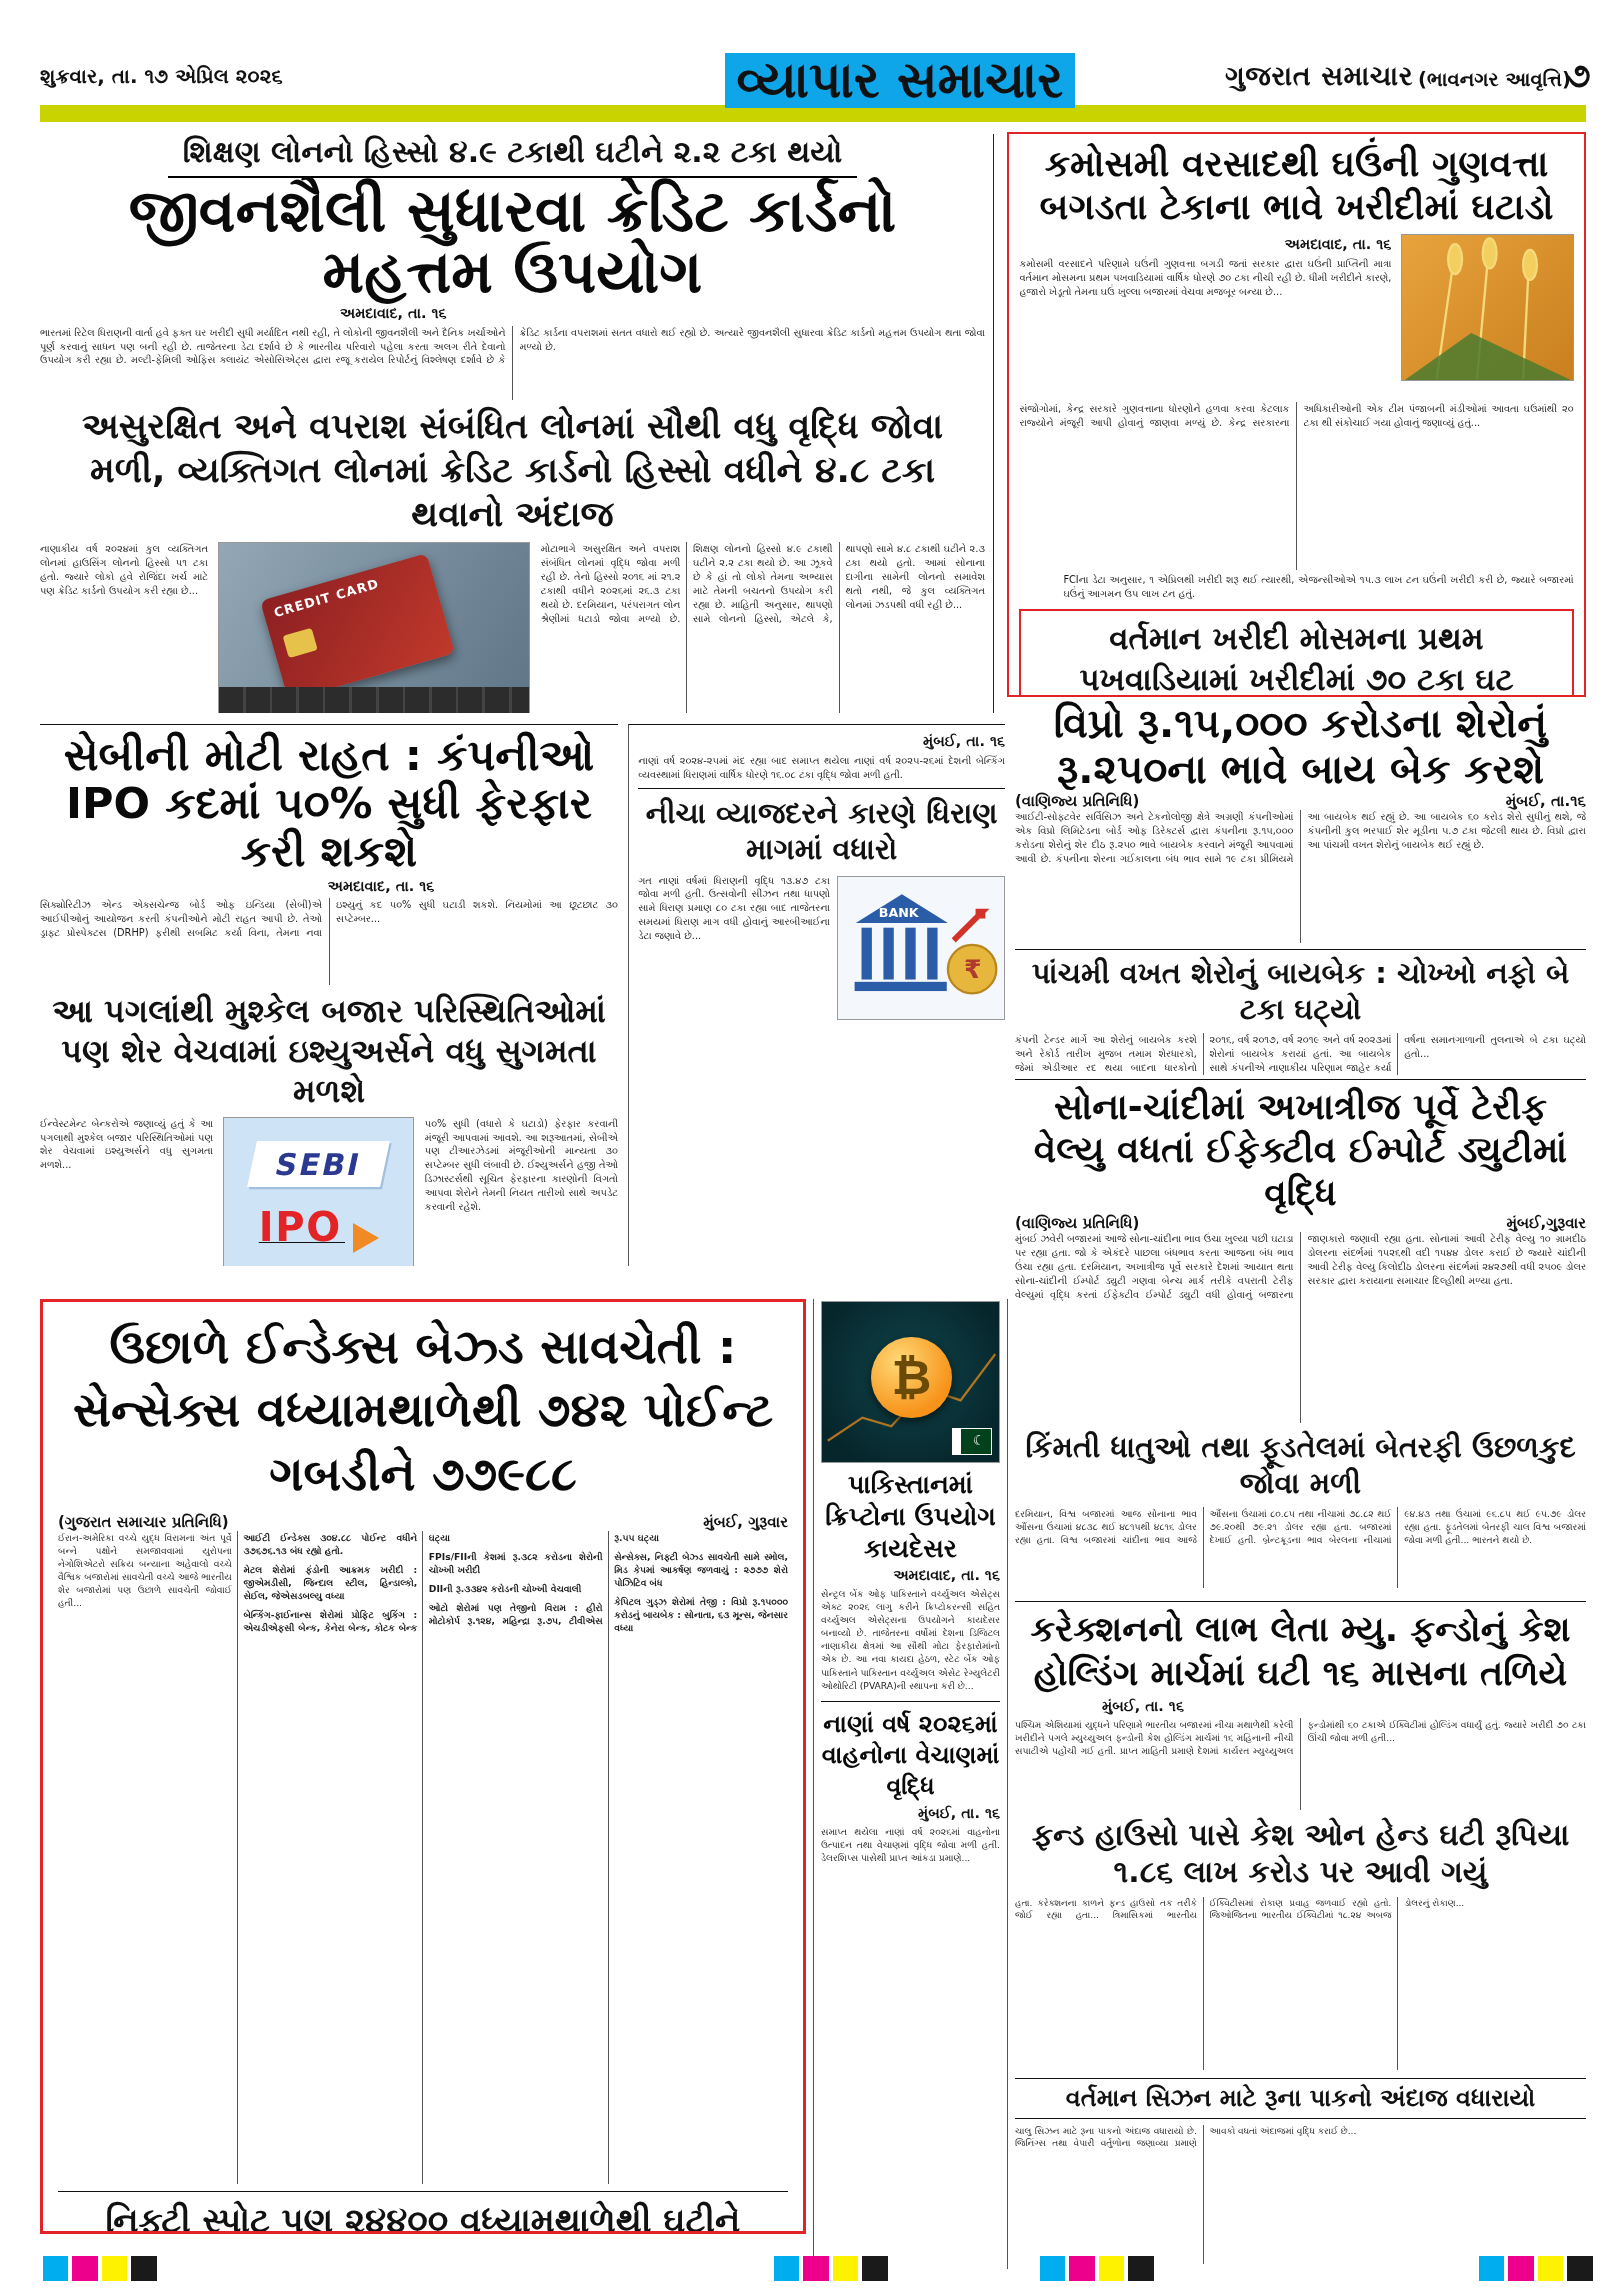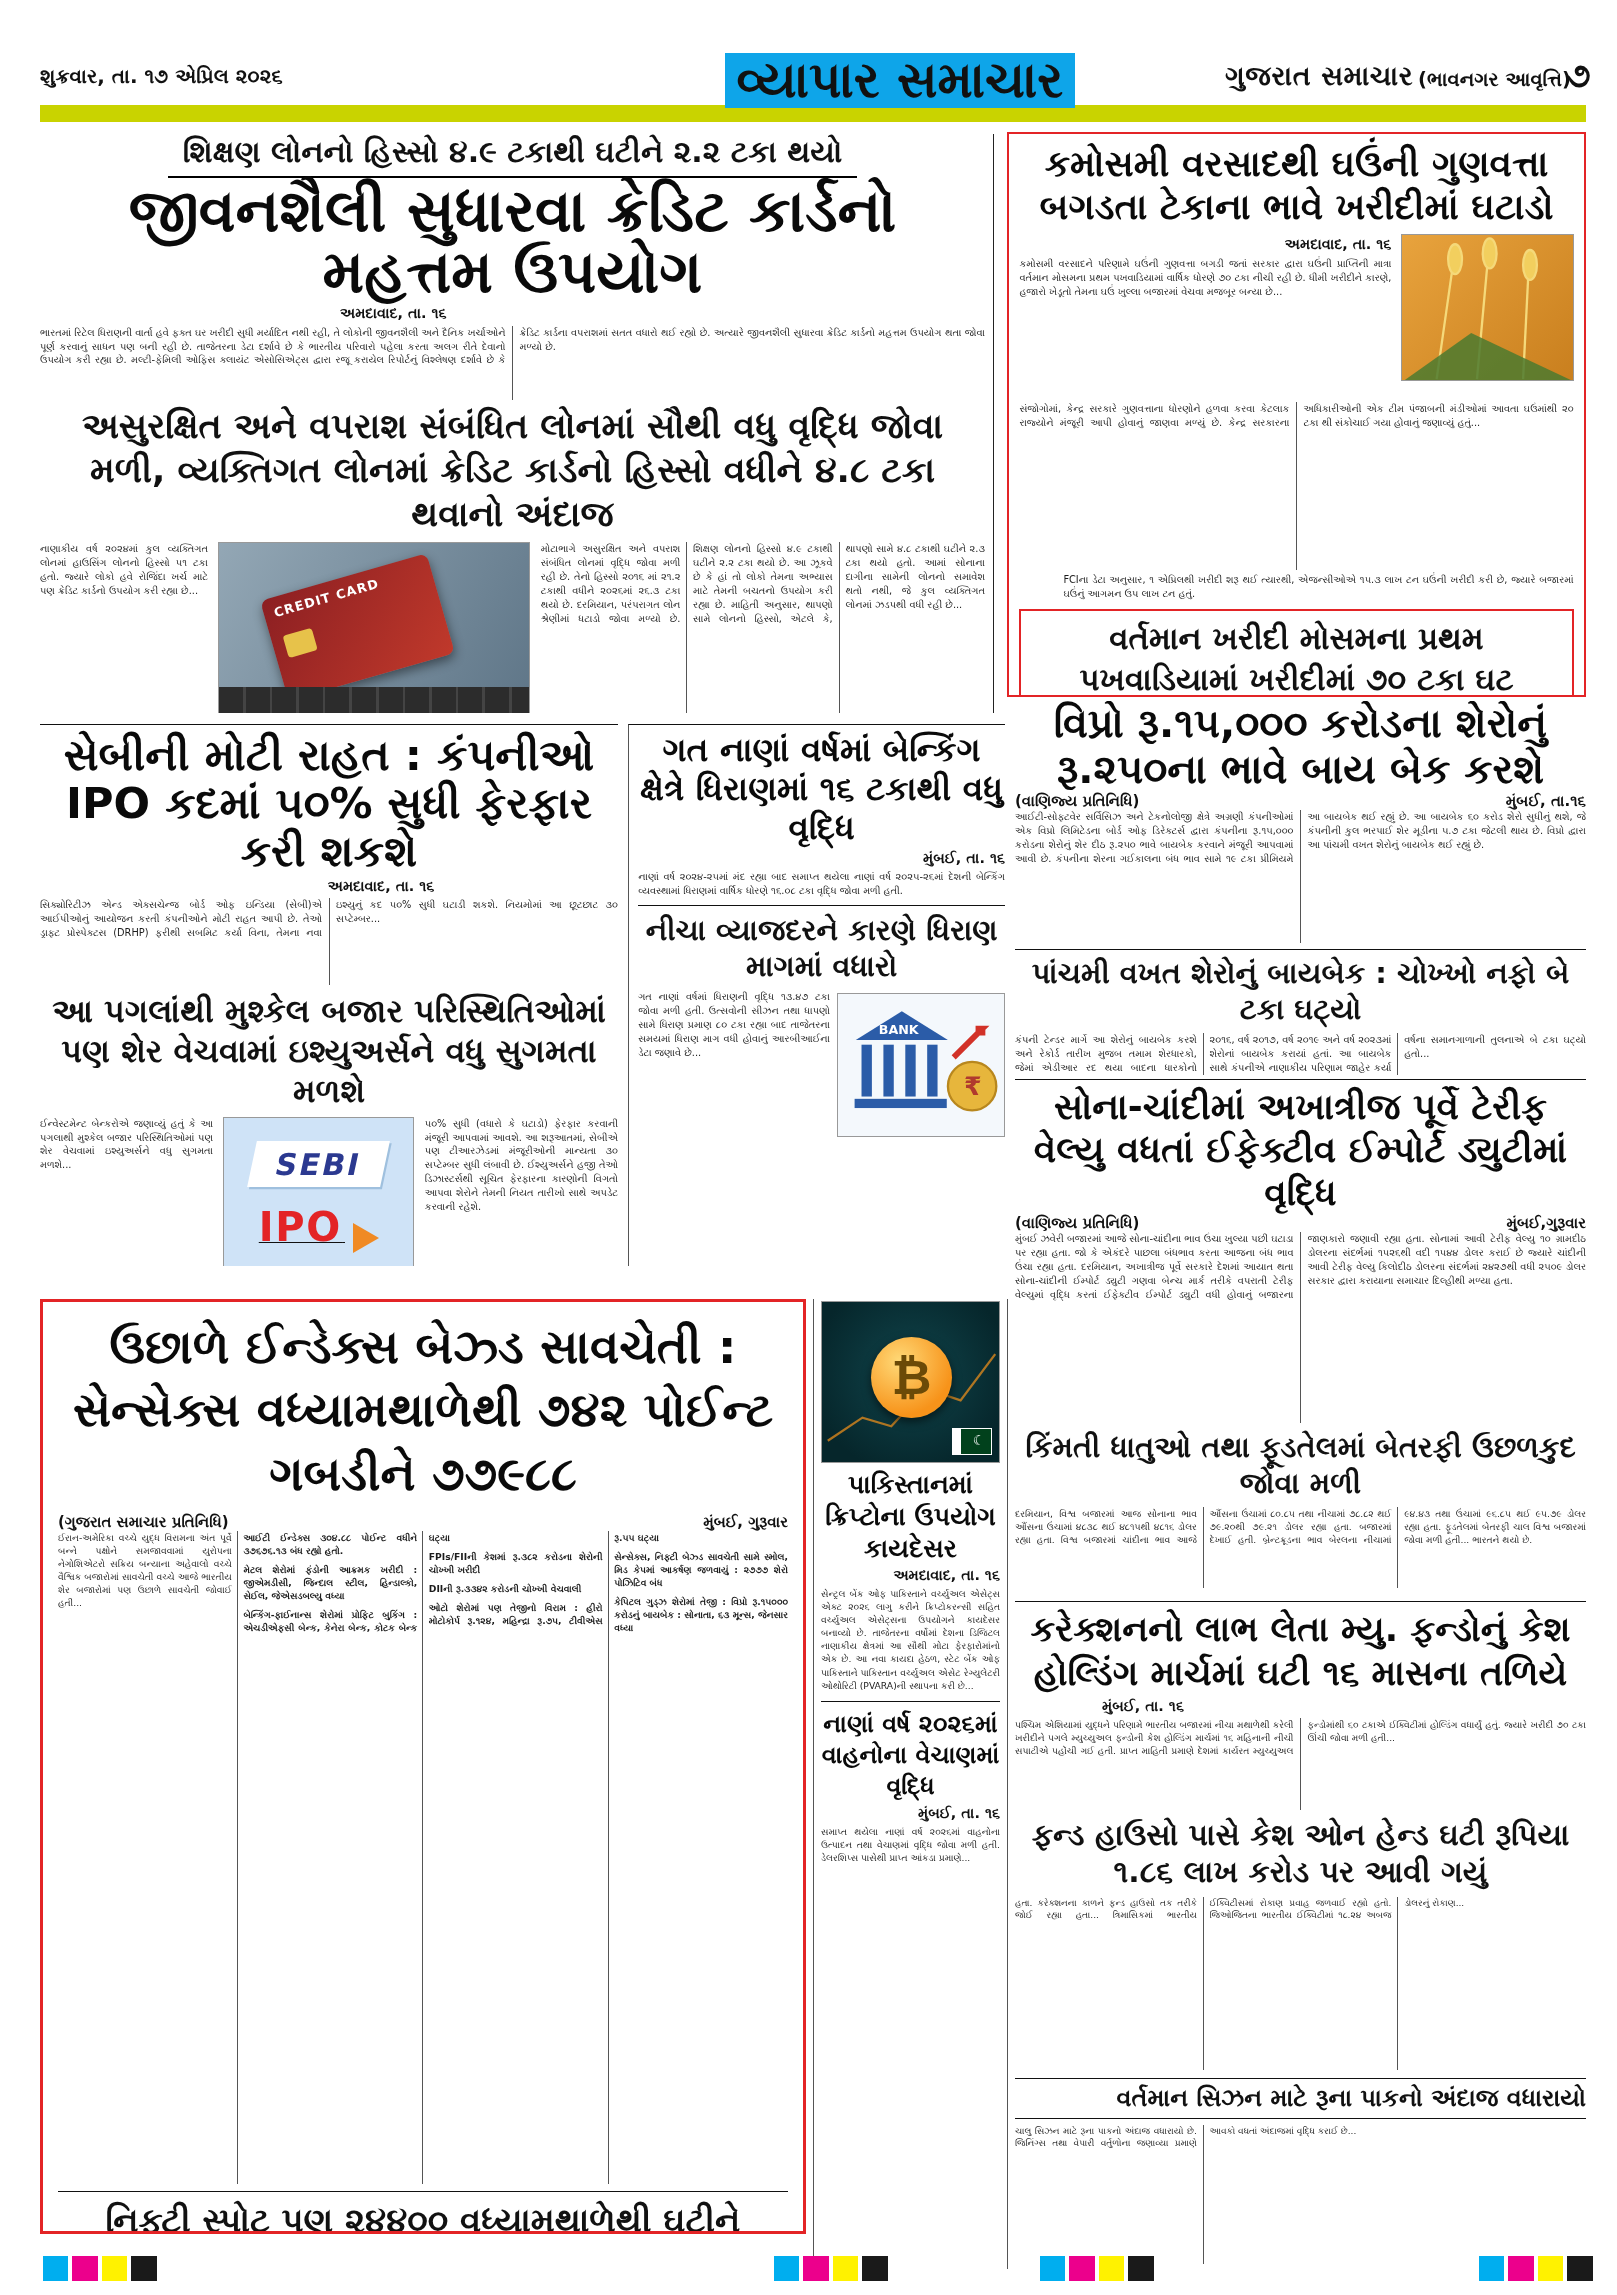--- a/index.html
+++ b/index.html
@@ -103,21 +103,20 @@
             <span style="font-size:40px;font-weight:800;color:#e32426;letter-spacing:1.7px;">IPO</span>
             <span style="display:inline-block;width:0;height:0;border-top:15px solid transparent;border-bottom:15px solid transparent;border-left:26.6px solid #f08a24;margin-left:8px;vertical-align:middle;"></span>
           </div>
         </div>
       </div>
       <div class="bodytxt" style="flex:1;">૫૦% સુધી (વધારો કે ઘટાડો) ફેરફાર કરવાની મંજૂરી આપવામાં આવશે. આ શરૂઆતમાં, સેબીએ પણ ટીઆરઝેડમાં મંજૂરીઓની માન્યતા ૩૦ સપ્ટેમ્બર સુધી લંબાવી છે. ઈશ્યુઅર્સને હજી તેઓ ડિઝાસ્ટર્સથી સૂચિત ફેરફારના કારણોની વિગતો આપવા શેરોને તેમની નિયત તારીખો સાથે અપડેટ કરવાની રહેશે.</div>
     </div>
   </div>
 
   <div class="abs rule-t" style="left:628px;top:724px;width:377px;height:542px;border-left:0.6px solid #555;padding:5.8px 0 0 9.2px;box-sizing:border-box;overflow:hidden;">
-    <div class="hl ctr" style="font-size:33px;line-height:1.18;">ગત નાણાં વર્ષમાં બેન્કિંગ ક્ષેત્રે ધિરાણમાં ૧૬ ટકાથી વધુ વૃદ્ધિ</div>
     <div class="dateline">મુંબઈ, તા. ૧૬</div>
     <div class="bodytxt">નાણાં વર્ષ ૨૦૨૪-૨૫માં મંદ રહ્યા બાદ સમાપ્ત થયેલા નાણાં વર્ષ ૨૦૨૫-૨૬માં દેશની બેન્કિંગ વ્યવસ્થામાં ધિરાણમાં વાર્ષિક ધોરણે ૧૬.૦૮ ટકા વૃદ્ધિ જોવા મળી હતી.</div>
     <div class="subhead ctr" style="font-size:29px;border-top:1.2px solid #111;padding-top:5.8px;margin-top:7px;">નીચા વ્યાજદરને કારણે ધિરાણ માગમાં વધારો</div>
     <div style="overflow:hidden;">
       <div class="imgbox" style="float:right;width:168px;height:144px;background:#f4f8fc;margin:2.3px 0 4.6px 7px;">
         <svg width="168" height="144" viewBox="0 0 290 250">
           <polygon points="30,80 110,30 190,80" fill="#2b5ca8"></polygon>
           <rect x="40" y="88" width="18" height="90" fill="#2b5ca8"></rect>
           <rect x="78" y="88" width="18" height="90" fill="#2b5ca8"></rect>
           <rect x="116" y="88" width="18" height="90" fill="#2b5ca8"></rect>
@@ -197,21 +196,21 @@
     <div class="dateline">મુંબઈ, તા. ૧૬</div>
     <div class="bodytxt" style="font-size:9.2px;">સમાપ્ત થયેલા નાણાં વર્ષ ૨૦૨૬માં વાહનોના ઉત્પાદન તથા વેચાણમાં વૃદ્ધિ જોવા મળી હતી. ડેલરશિપ્સ પાસેથી પ્રાપ્ત આંકડા પ્રમાણે...</div>
   </div>
 
   <div class="abs rule-t" style="left:1015px;top:1601px;width:571px;height:664px;padding-top:5.8px;box-sizing:border-box;overflow:hidden;">
     <div class="hl ctr" style="font-size:35px;line-height:1.25;">કરેક્શનનો લાભ લેતા મ્યુ. ફન્ડોનું કેશ હોલ્ડિંગ માર્ચમાં ઘટી ૧૬ માસના તળિયે</div>
     <div class="dateline" style="text-align:left;padding-left:87px;">મુંબઈ, તા. ૧૬</div>
     <div class="bodytxt cols2" style="font-size:9.2px;height:92px;overflow:hidden;">પશ્ચિમ એશિયામાં યુદ્ધને પરિણામે ભારતીય બજારમાં નીચા મથાળેથી કરેલી ખરીદીને પગલે મ્યુચ્યુઅલ ફન્ડોની કેશ હોલ્ડિંગ માર્ચમાં ૧૬ મહિનાની નીચી સપાટીએ પહોંચી ગઈ હતી. પ્રાપ્ત માહિતી પ્રમાણે દેશમાં કાર્યરત મ્યુચ્યુઅલ ફન્ડોમાંથી ૬૦ ટકાએ ઈક્વિટીમાં હોલ્ડિંગ વધાર્યું હતું. જ્યારે ખરીદી ૭૦ ટકા ઊંચી જોવા મળી હતી...</div>
     <div class="subhead ctr" style="font-size:30px;">ફન્ડ હાઉસો પાસે કેશ ઓન હેન્ડ ઘટી રૂપિયા ૧.૮૬ લાખ કરોડ પર આવી ગયું</div>
     <div class="bodytxt cols3" style="font-size:9px;height:173px;overflow:hidden;">હતા. કરેક્શનના કાળને ફન્ડ હાઉસો તક તરીકે જોઈ રહ્યા હતા... ત્રિમાસિકમાં ભારતીય ઈક્વિટીસમાં રોકાણ પ્રવાહ જળવાઈ રહ્યો હતો. જિઓજિતના ભારતીય ઈક્વિટીમાં ૧૮.૨૪ અબજ ડોલરનું રોકાણ...</div>
-    <div class="subhead ctr" style="font-size:24px;border-top:1.2px solid #111;border-bottom:1.2px solid #111;padding:4.6px 0;margin-top:8px;text-align:right;">વર્તમાન સિઝન માટે રૂના પાકનો અંદાજ વધારાયો</div>
+    <div class="subhead ctr" style="font-size:24px;border-top:1.2px solid #111;border-bottom:1.2px solid #111;padding:4.6px 0;margin-top:8px;">વર્તમાન સિઝન માટે રૂના પાકનો અંદાજ વધારાયો</div>
     <div class="bodytxt cols3" style="font-size:9px;height:139px;overflow:hidden;">ચાલુ સિઝન માટે રૂના પાકનો અંદાજ વધારાયો છે. જિનિંગ્સ તથા વેપારી વર્તુળોના જણાવ્યા પ્રમાણે આવકો વધતાં અંદાજમાં વૃદ્ધિ કરાઈ છે...</div>
   </div>
 
   <div class="abs cmyk" style="left:43px;top:2256px;">
     <span class="c-c"></span>
       <span class="c-m"></span>
       <span class="c-y"></span>
       <span class="c-k"></span>
   </div>
   <div class="abs cmyk" style="left:774px;top:2256px;">

